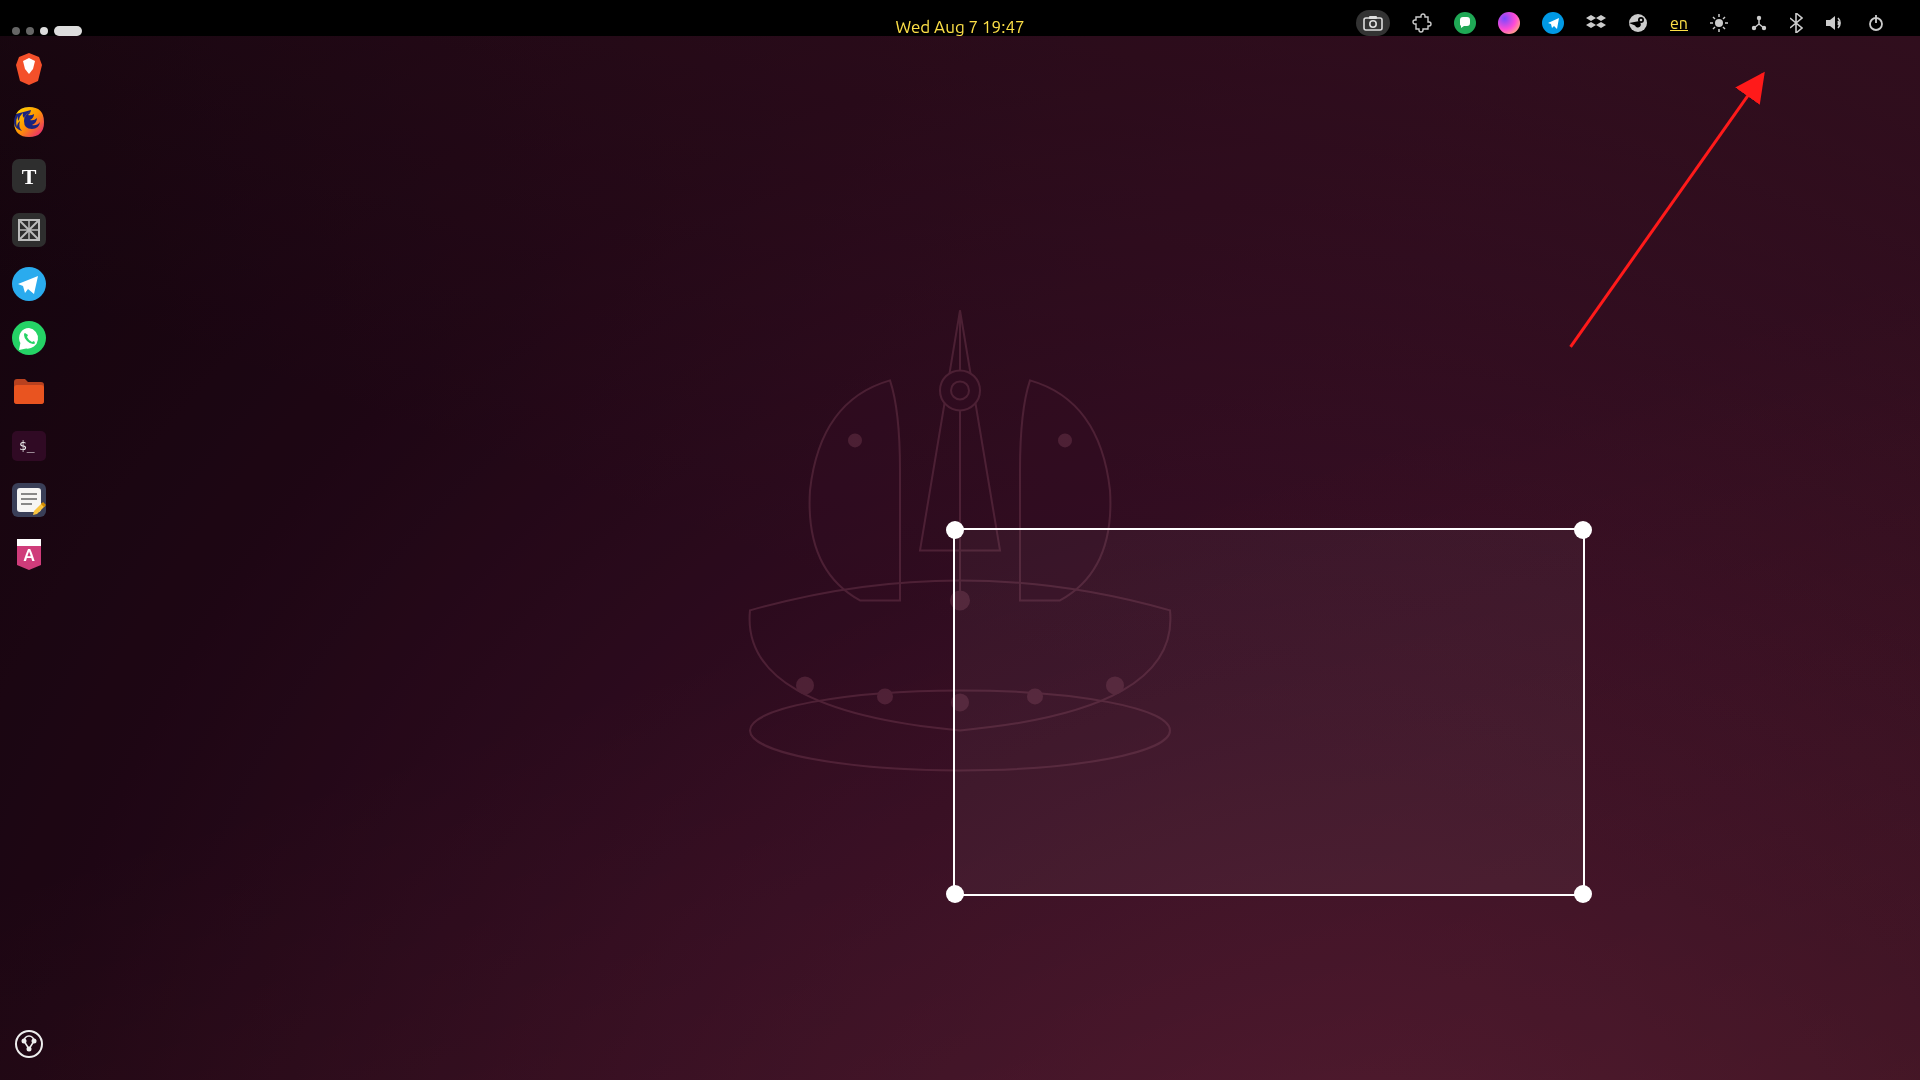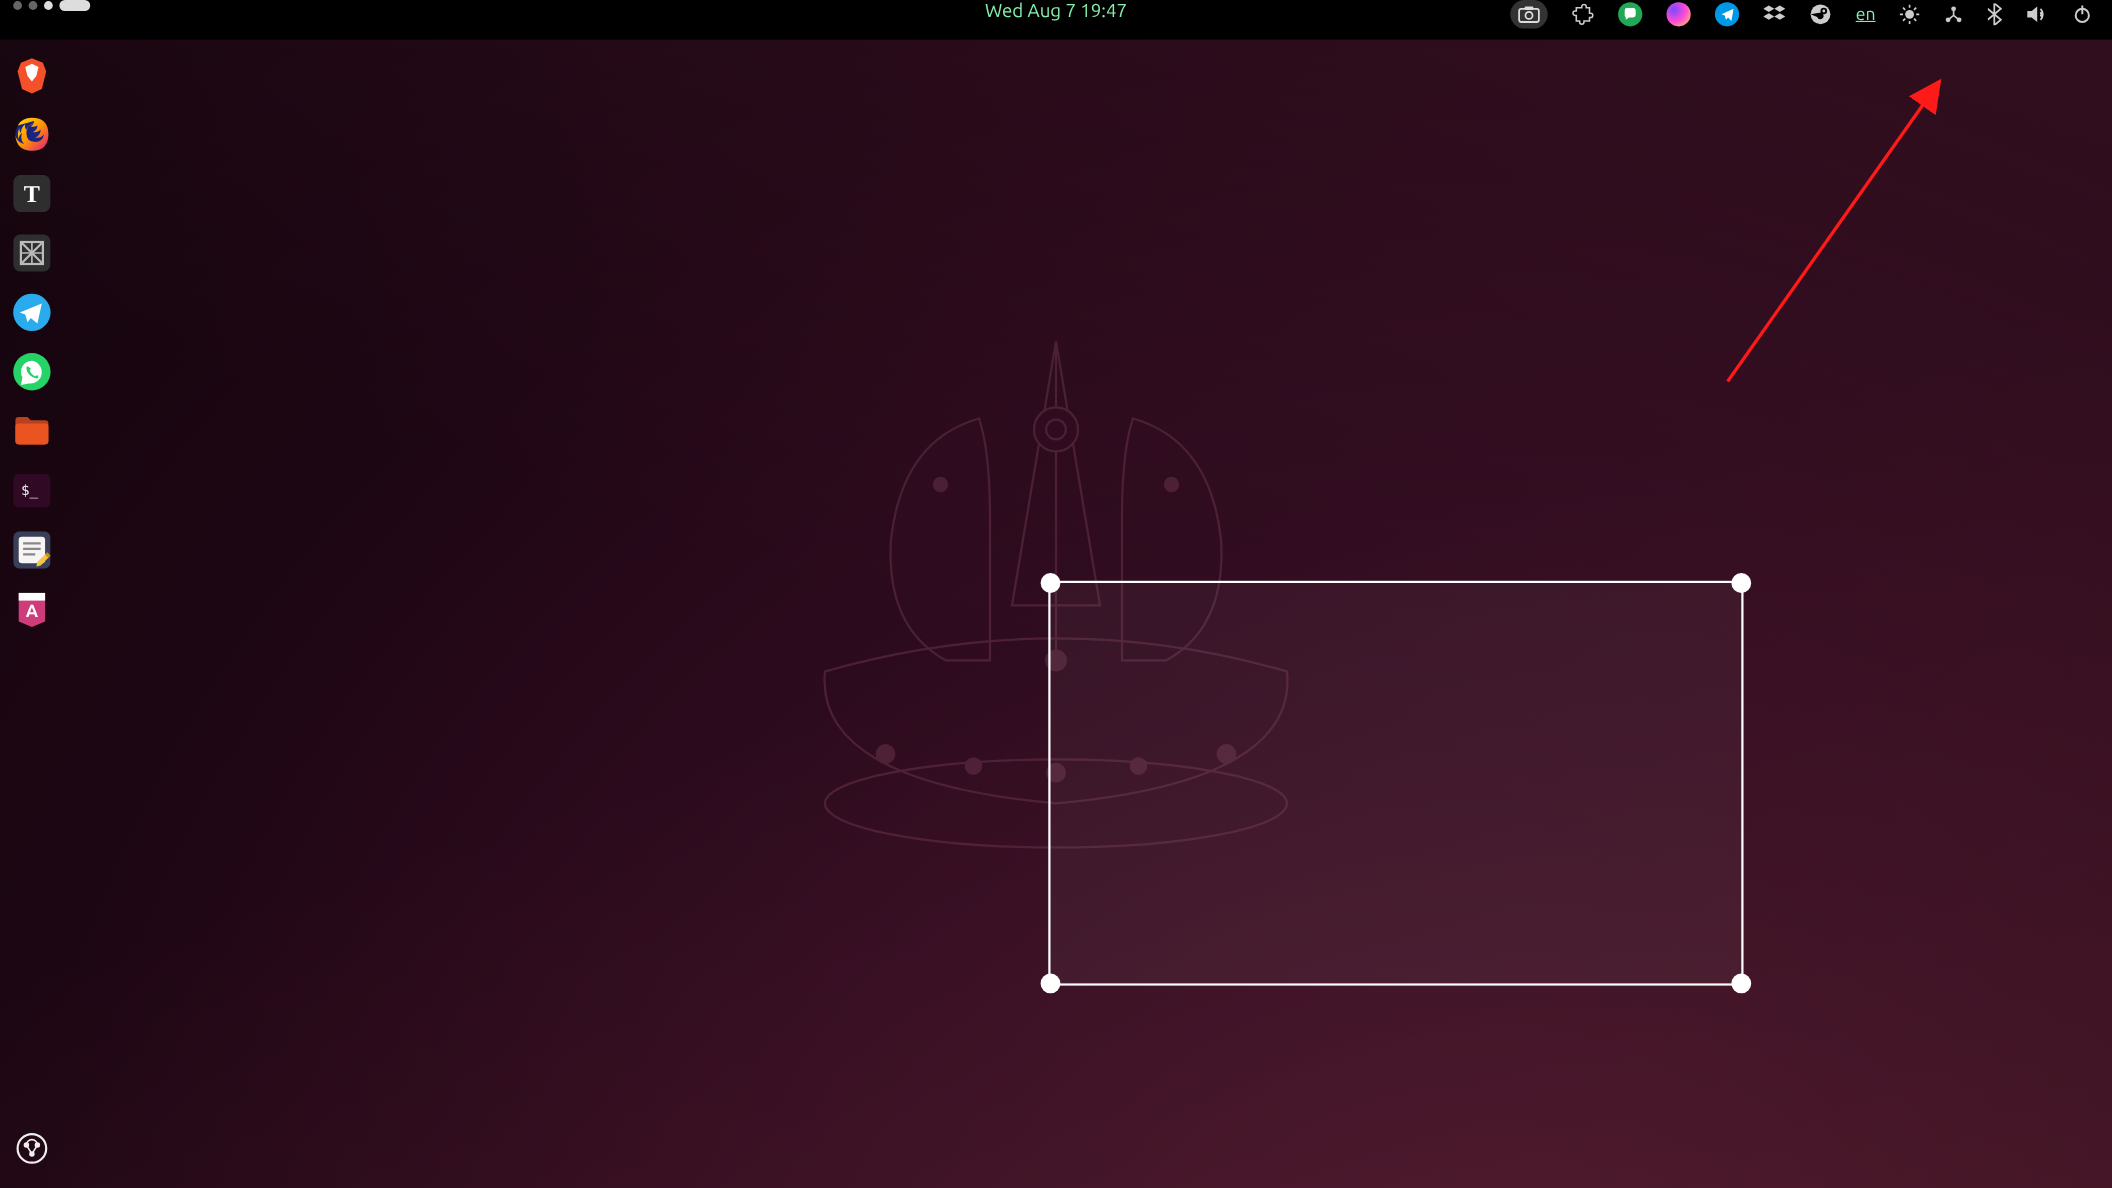--- a/index.html
+++ b/index.html
@@ -7,27 +7,27 @@
   .wallpaper{position:absolute;inset:0;
     background:
       radial-gradient(ellipse at 70% 120%, #6b2046 0%, #4a1332 40%, #2d0a1e 70%, #1a0612 100%);
   }
   .crest{position:absolute;left:50%;top:50%;transform:translate(-50%,-48%);width:640px;height:520px;opacity:.55;}
   .overlay-light{position:absolute;inset:0;background:
     linear-gradient(-18deg, rgba(255,120,80,.12) 0%, rgba(120,40,70,0) 48%),
     linear-gradient(200deg, rgba(130,45,75,.35) 0%, rgba(0,0,0,0) 55%);}
   .dim{position:absolute;inset:0;background:rgba(0,0,0,.32);}
   
-  .topbar{position:absolute;top:0;left:0;right:0;height:36px;background:#000;display:flex;align-items:flex-start;color:#86efac;font-size:17px;font-weight:400;text-decoration:underline;}
+  .topbar{position:absolute;top:0;left:0;right:0;height:36px;background:#000;display:flex;align-items:flex-end;color:#fde047;font-size:17px;font-weight:400;text-decoration:underline;}
   .topbar .left{display:flex;align-items:center;gap:6px;padding-left:12px;}
   .dot{width:8px;height:8px;border-radius:50%;background:#666;}
   .dot.filled{background:#ddd;}
   .pill{width:28px;height:10px;border-radius:5px;background:#ddd;}
   .topbar .center{position:absolute;left:50%;transform:translateX(-50%);}
-  .topbar .right{margin-left:auto;display:flex;align-items:center;gap:22px;padding-right:18px;}
+  .topbar .right{margin-left:auto;display:flex;align-items:center;gap:22px;padding-right:35px;}
   .tray-btn{display:flex;align-items:center;justify-content:center;width:34px;height:26px;border-radius:14px;}
   .tray-btn.active{background:rgba(255,255,255,.2);}
   .tray-ico{fill:#ddd;}
   .tray-circle{width:22px;height:22px;border-radius:50%;display:flex;align-items:center;justify-content:center;font-size:13px;}
   
   .dock{position:absolute;left:0;top:36px;bottom:0;width:58px;background:rgba(0,0,0,.0);display:flex;flex-direction:column;align-items:center;padding-top:12px;gap:14px;}
   .dock-item{width:40px;height:40px;border-radius:8px;display:flex;align-items:center;justify-content:center;font-size:26px;cursor:pointer;}
   .apps-btn{position:absolute;bottom:16px;left:9px;width:40px;height:40px;display:flex;align-items:center;justify-content:center;}
   
   .sel{position:absolute;border:2.5px solid #fff;background:rgba(255,255,255,.04);}

